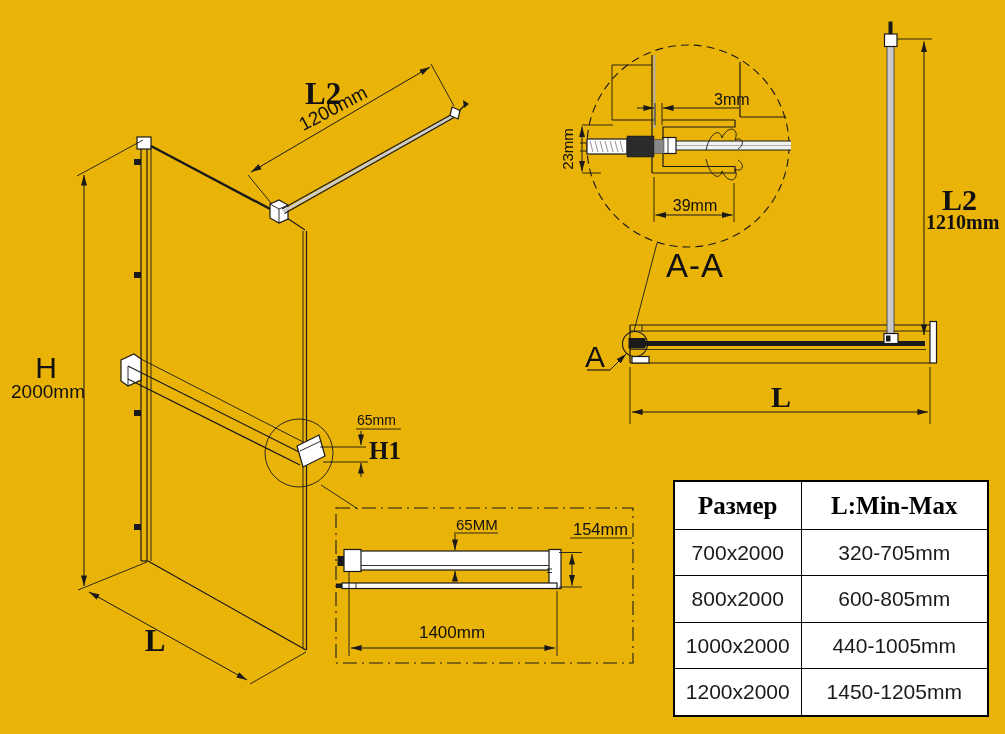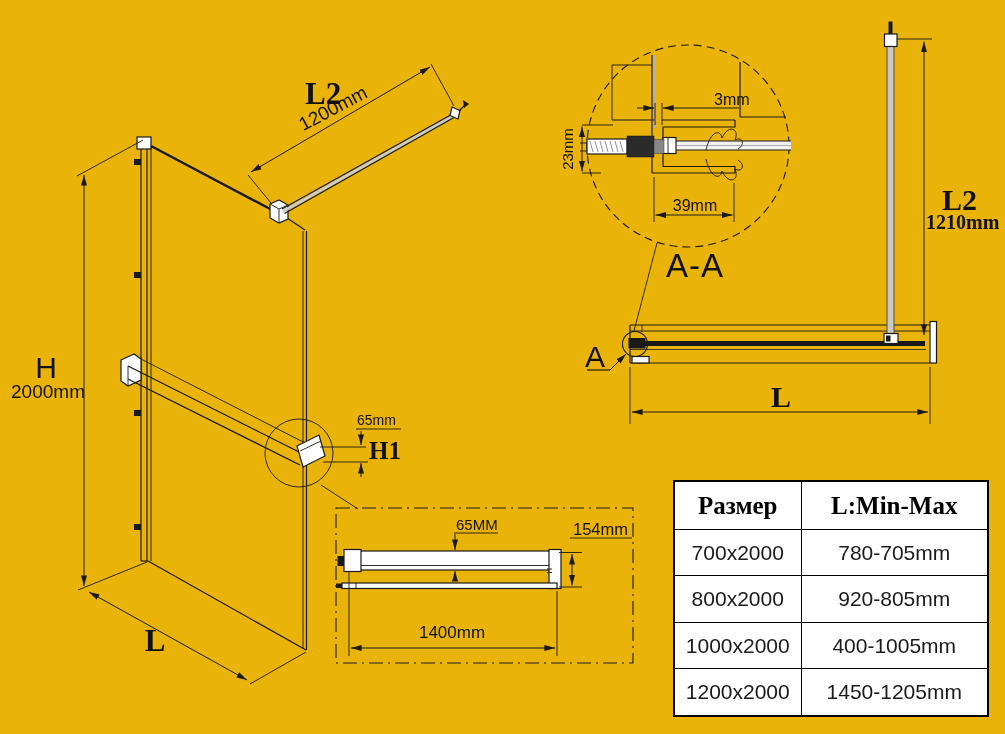--- a/index.html
+++ b/index.html
@@ -266,29 +266,29 @@
         <col class="c1">
         <col class="c2">
       </colgroup>
   <tbody>
         <tr>
     <th>Размер</th>
     <th>L:Min-Max</th>
   </tr>
   <tr>
     <td>700x2000</td>
-    <td>780-705mm</td>
+    <td>320-705mm</td>
   </tr>
   <tr>
     <td>800x2000</td>
-    <td>920-805mm</td>
+    <td>600-805mm</td>
   </tr>
   <tr>
     <td>1000x2000</td>
-    <td>400-1005mm</td>
+    <td>440-1005mm</td>
   </tr>
   <tr>
     <td>1200x2000</td>
     <td>1450-1205mm</td>
   </tr>
 </tbody>
     </table>
 </div>
 
 </body></html>

